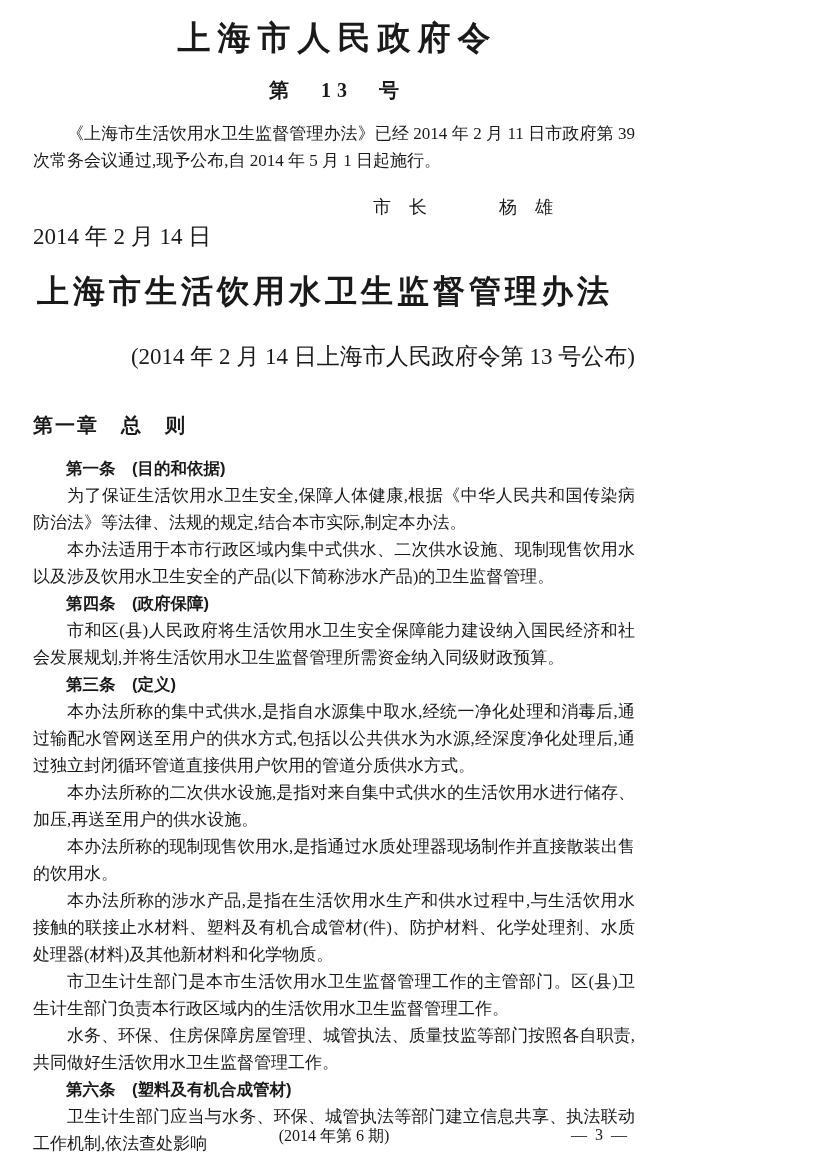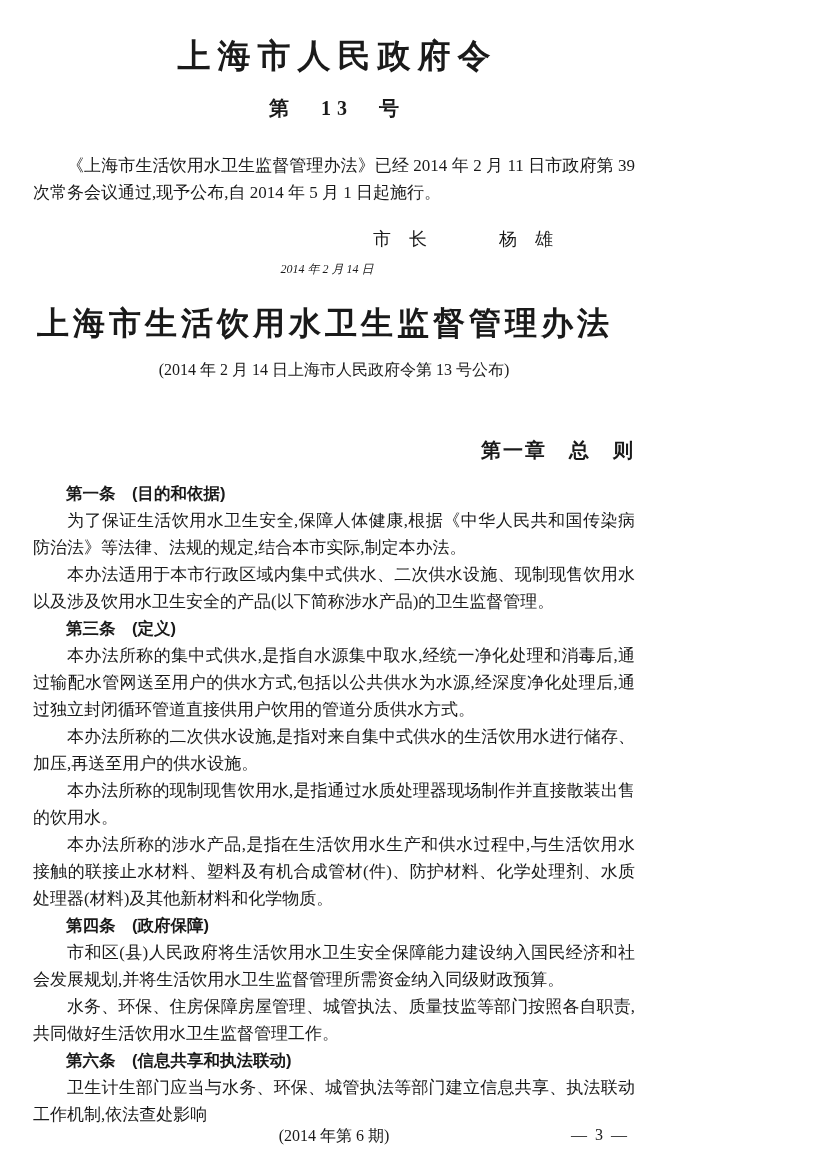--- a/index.html
+++ b/index.html
@@ -9,21 +9,21 @@
     height: 1170px;
     overflow: hidden;
     font-family: "Liberation Serif", "DejaVu Serif", serif;
     color: #1a1a1a;
   }
   .page {
     position: relative;
     width: 668px;
     height: 1170px;
     background: #ffffff;
-    padding: 28px 33px 0 33px;
+    padding: 10px 33px 0 33px;
   }
   .order-title {
     margin-top: 6px;
     text-align: center;
     font-family: "Liberation Sans", "DejaVu Sans", sans-serif;
     font-weight: 700;
     font-size: 33px;
     letter-spacing: 7px;
     text-indent: 7px; 
   }
@@ -33,55 +33,54 @@
     font-weight: 700;
     font-size: 20px;
     letter-spacing: 6px;
     text-indent: 6px;
   }
   .body-text {
     font-size: 17px;
     line-height: 27px;
   }
   .order-body {
-    margin-top: 30px;
+    margin-top: 16px;
     text-indent: 2em;
     text-align: justify;
   }
   .signature-block { margin-top: 18px; }
   .signer {
     text-align: right;
     padding-right: 82px;
     font-size: 18px;
     line-height: 30px;
   }
   .sig-date {
-    text-align: center;
+    text-align: left;
     padding-right: 14px;
-    font-size: 12px;
+    font-size: 23px;
     line-height: 30px;
-    font-style: italic;
   }
   .reg-title {
     margin-top: 18px;
     text-align: left;
     font-family: "Liberation Sans", "DejaVu Sans", sans-serif;
     font-weight: 700;
     font-size: 32px;
     letter-spacing: 4px;
     text-indent: 4px;
   }
   .reg-subtitle {
-    margin-top: 14px;
-    text-align: center;
-    font-size: 16px;
+    margin-top: 27px;
+    text-align: right;
+    font-size: 23px;
   }
   .chapter-heading {
-    margin-top: 56px;
-    text-align: right;
+    margin-top: 40px;
+    text-align: left;
     font-family: "Liberation Sans", "DejaVu Sans", sans-serif;
     font-weight: 700;
     font-size: 20px;
     letter-spacing: 2px;
   }
   .articles { margin-top: 16px; }
   .art-head {
     font-weight: 700;
     text-indent: 2em;
     font-family: "Liberation Sans", "DejaVu Sans", sans-serif;
@@ -138,38 +137,39 @@
     <section>
       <p class="art-head">第一条　(目的和依据)</p>
       <p class="body-p">为了保证生活饮用水卫生安全,保障人体健康,根据《中华人民共和国传染病防治法》等法律、法规的规定,结合本市实际,制定本办法。</p>
     </section>
 
     <section>
       <p class="body-p">本办法适用于本市行政区域内集中式供水、二次供水设施、现制现售饮用水以及涉及饮用水卫生安全的产品(以下简称涉水产品)的卫生监督管理。</p>
     </section>
 
     <section>
+      <p class="art-head">第四条　(政府保障)</p>
+      <p class="body-p">市和区(县)人民政府将生活饮用水卫生安全保障能力建设纳入国民经济和社会发展规划,并将生活饮用水卫生监督管理所需资金纳入同级财政预算。</p>
+    </section>
+
+    <section>
       <p class="art-head">第三条　(定义)</p>
       <p class="body-p">本办法所称的集中式供水,是指自水源集中取水,经统一净化处理和消毒后,通过输配水管网送至用户的供水方式,包括以公共供水为水源,经深度净化处理后,通过独立封闭循环管道直接供用户饮用的管道分质供水方式。</p>
       <p class="body-p">本办法所称的二次供水设施,是指对来自集中式供水的生活饮用水进行储存、加压,再送至用户的供水设施。</p>
       <p class="body-p">本办法所称的现制现售饮用水,是指通过水质处理器现场制作并直接散装出售的饮用水。</p>
       <p class="body-p">本办法所称的涉水产品,是指在生活饮用水生产和供水过程中,与生活饮用水接触的联接止水材料、塑料及有机合成管材(件)、防护材料、化学处理剂、水质处理器(材料)及其他新材料和化学物质。</p>
     </section>
 
     <section>
-      <p class="art-head">第四条　(政府保障)</p>
-      <p class="body-p">市和区(县)人民政府将生活饮用水卫生安全保障能力建设纳入国民经济和社会发展规划,并将生活饮用水卫生监督管理所需资金纳入同级财政预算。</p>
-    </section>
-
-    <section>
+      <p class="body-p">市卫生计生部门是本市生活饮用水卫生监督管理工作的主管部门。区(县)卫生计生部门负责本行政区域内的生活饮用水卫生监督管理工作。</p>
       <p class="body-p">水务、环保、住房保障房屋管理、城管执法、质量技监等部门按照各自职责,共同做好生活饮用水卫生监督管理工作。</p>
     </section>
 
     <section>
-      <p class="art-head">第六条　(信息共享和执法联动)</p>
+      <p class="art-head">第六条　(塑料及有机合成管材)</p>
       <p class="body-p">卫生计生部门应当与水务、环保、城管执法等部门建立信息共享、执法联动工作机制,依法查处影响</p>
     </section>
 
   </main>
 
   <div class="page-footer">
     <span class="footer-issue">(2014 年第 6 期)</span>
     <span class="footer-page">—  3  —</span>
   </div>
 

